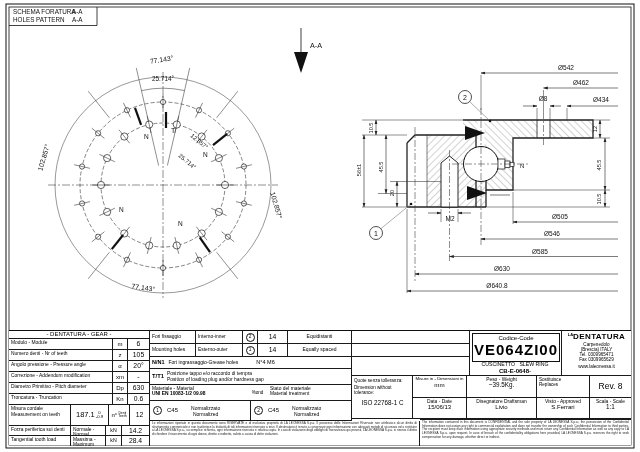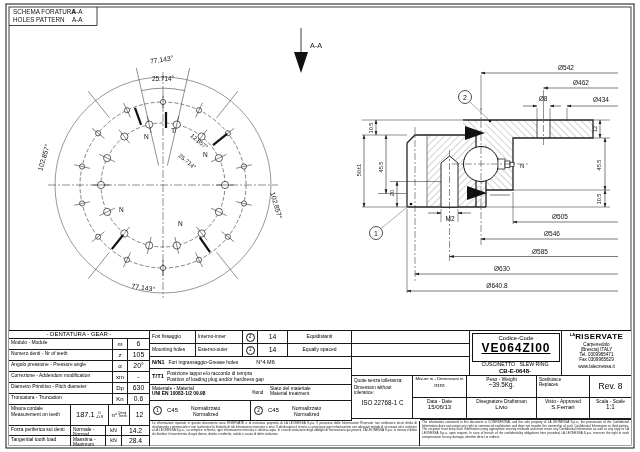--- a/index.html
+++ b/index.html
@@ -8,21 +8,21 @@
   
   .tb{position:absolute;left:9px;top:330px;width:622px;height:115px;border-top:1px solid #111;box-sizing:border-box;background:#fff;}
   .c{position:absolute;box-sizing:border-box;border-right:1px solid #1a1a1a;border-bottom:1px solid #1a1a1a;overflow:hidden;font-size:5px;line-height:1.1;}
   .nb{border-right:none;}
   .nbb{border-bottom:none;}
   .lbl{font-size:4.9px;padding:1px 1px 0 2px;}
   .ctr{display:flex;align-items:center;justify-content:center;text-align:center;}
   .sym{font-size:6px;}
   .gval{font-size:6.8px;}
   .circ{display:inline-flex;align-items:center;justify-content:center;width:7px;height:7px;border:0.8px solid #111;border-radius:50%;font-size:4.8px;flex:none;}
-  .big{font-size:12px;font-weight:bold;letter-spacing:1px;text-decoration:underline;}
+  .big{font-size:15px;font-weight:bold;letter-spacing:1px;}
   .legal{font-size:3.1px;line-height:1.2;color:#222;text-align:justify;padding:1px 2px;}
   .logoname{font-weight:bold;font-size:8px;letter-spacing:.4px;}
   .logola{font-size:4px;font-weight:bold;vertical-align:super;}
   .tiny{font-size:4.6px;}
   .tol{display:inline-flex;flex-direction:column;font-size:4.2px;line-height:1;vertical-align:middle;margin-left:1px;}
 </style>
 </head>
 <body>
 
 <div class="sheet">
@@ -406,21 +406,21 @@
       <div class="big">VE064ZI00</div>
     </div>
     <div style="position:absolute;left:0;top:31px;width:90px;text-align:center;font-size:5.2px;">
       <span>CUSCINETTO</span>&nbsp;&nbsp;&nbsp;<span>SLEW RING</span>
       <div style="font-size:6px;font-weight:bold;">CB-E-0648-</div>
     </div>
   </div>
 
   <div class="c nb" style="left:553px;top:0;width:69px;height:45px;text-align:center;">
     <div style="margin-top:2px;">
-      <span class="logola">LA</span><span class="logoname">RISERVATE</span>
+      <span class="logola">LA</span><span class="logoname">DENTATURA</span>
     </div>
     <div class="tiny">Carpenedolo</div>
     <div class="tiny">(Brescia)  ITALY</div>
     <div class="tiny">Tel.  0309965471</div>
     <div class="tiny">Fax  0309965629</div>
     <div class="tiny" style="margin-top:2px;">www.laleonessa.it</div>
   </div>
 
   <div class="c" style="left:343px;top:45px;width:61px;height:43px;padding:2px 1px 0 2px;">
     <div style="font-size:4.6px;">Quote senza tolleranza:</div>

